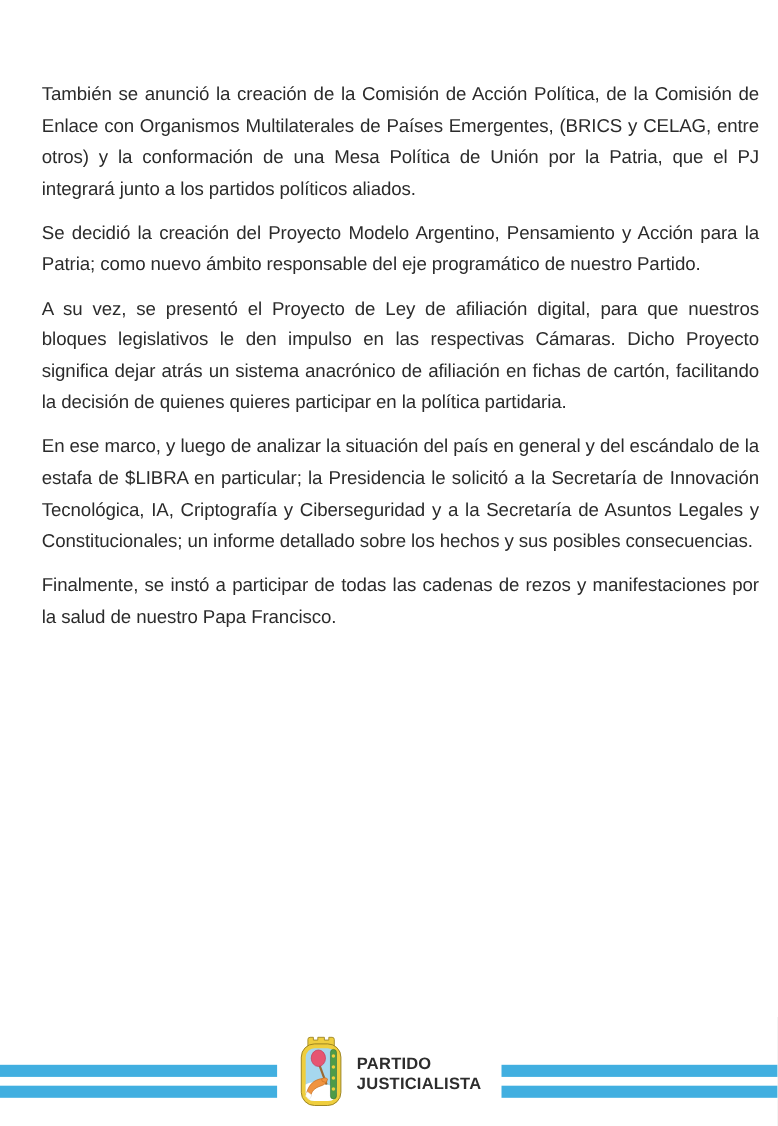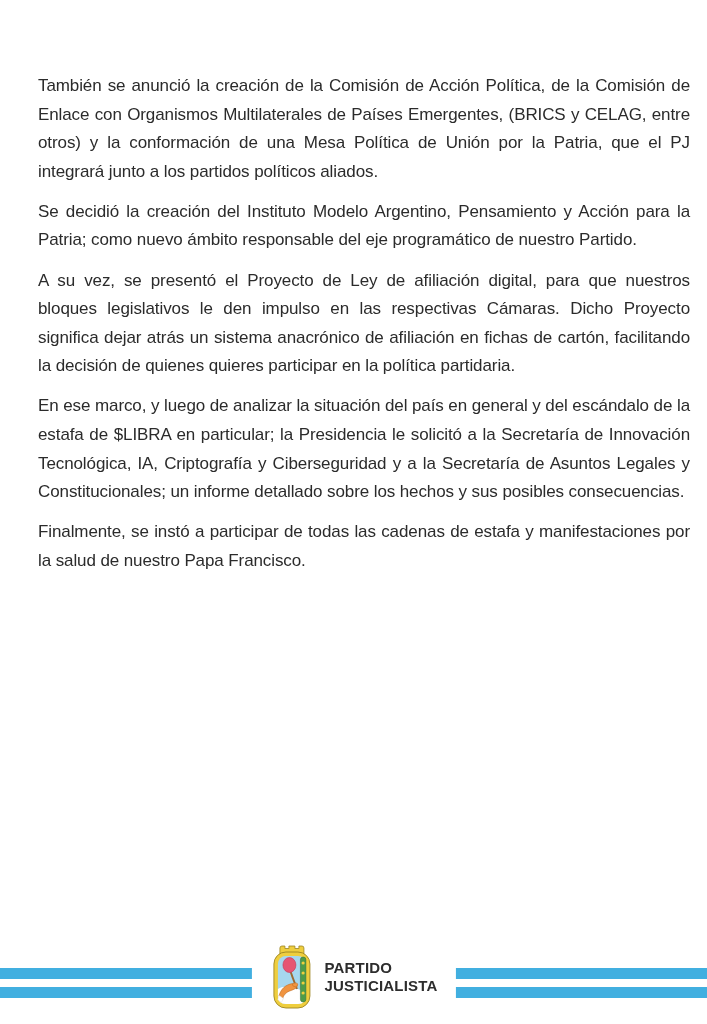--- a/index.html
+++ b/index.html
@@ -43,45 +43,45 @@
   }
   .flag-stripe.upper{top:968px;}
   .flag-stripe.lower{top:987px;}
   .logo-lockup{
     position:absolute;
     top:941px;left:50%;
     transform:translateX(-50%);
     height:72px;
     background:var(--page-bg);
     padding:0 18px;
-    display:flex;align-items:center;gap:11px;
+    display:flex;gap:11px;
     z-index:2;
   }
   .shield{width:44px;height:66px;display:block;}
   .org-name{
     display:flex;flex-direction:column;justify-content:center;
     font-weight:700;
     font-size:15px;
     line-height:18px;
     letter-spacing:0.2px;
     color:var(--footer-text);
     white-space:nowrap;
   }
 </style>
 </head>
 <body>
 
 <div class="page">
 
   <main class="doc-body">
     <p class="para">También se anunció la creación de la Comisión de Acción Política, de la Comisión de Enlace con Organismos Multilaterales de Países Emergentes, (BRICS y CELAG, entre otros) y la conformación de una Mesa Política de Unión por la Patria, que el PJ integrará junto a los partidos políticos aliados.</p>
-    <p class="para">Se decidió la creación del Instituto Modelo Argentino, Pensamiento y Acción para la Patria; como nuevo ámbito responsable del eje programático de nuestro Partido.</p>
+    <p class="para">Se decidió la creación del Proyecto Modelo Argentino, Pensamiento y Acción para la Patria; como nuevo ámbito responsable del eje programático de nuestro Partido.</p>
     <p class="para">A su vez, se presentó el Proyecto de Ley de afiliación digital, para que nuestros bloques legislativos le den impulso en las respectivas Cámaras. Dicho Proyecto significa dejar atrás un sistema anacrónico de afiliación en fichas de cartón, facilitando la decisión de quienes quieres participar en la política partidaria.</p>
     <p class="para">En ese marco, y luego de analizar la situación del país en general y del escándalo de la estafa de $LIBRA en particular; la Presidencia le solicitó a la Secretaría de Innovación Tecnológica, IA, Criptografía y Ciberseguridad y a la Secretaría de Asuntos Legales y Constitucionales; un informe detallado sobre los hechos y sus posibles consecuencias.</p>
-    <p class="para">Finalmente, se instó a participar de todas las cadenas de estafa y manifestaciones por la salud de nuestro Papa Francisco.</p>
+    <p class="para">Finalmente, se instó a participar de todas las cadenas de rezos y manifestaciones por la salud de nuestro Papa Francisco.</p>
   </main>
 
   <footer>
     <div class="flag-stripe upper"></div>
     <div class="flag-stripe lower"></div>
 
     <div class="logo-lockup">
       <svg class="shield" viewBox="0 0 44 66" aria-hidden="true">
 
         <path d="M10,10 L10,4 Q10,2 12,2 L15,2 L15,4.5 L19,4.5 L19,2 L25,2 L25,4.5 L29,4.5 L29,2 L32,2 Q34,2 34,4 L34,10 Z" style="fill:var(--gold);stroke:var(--gold-dark);stroke-width:0.8"></path>

